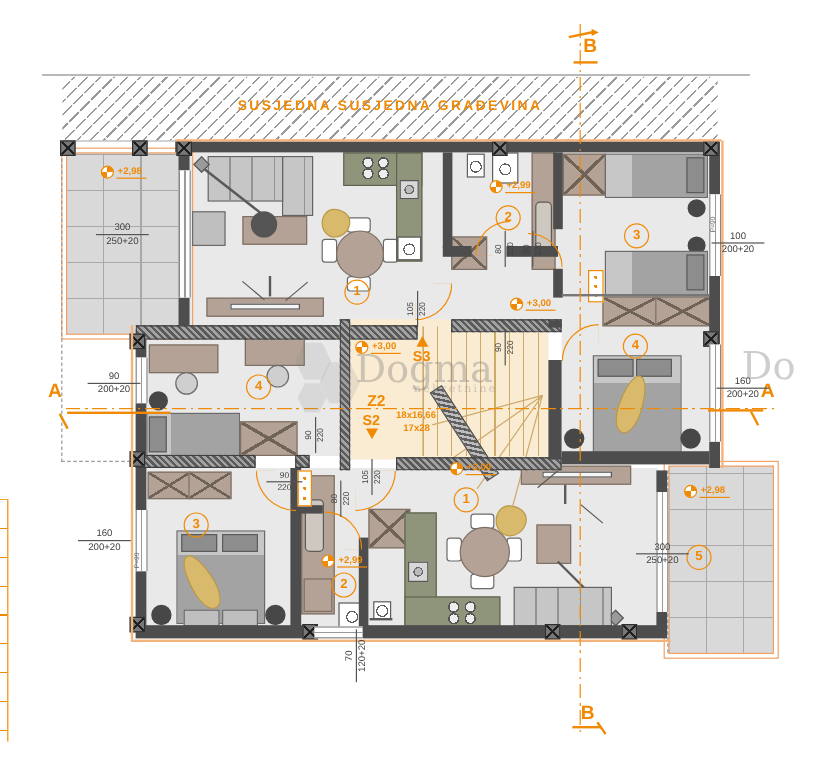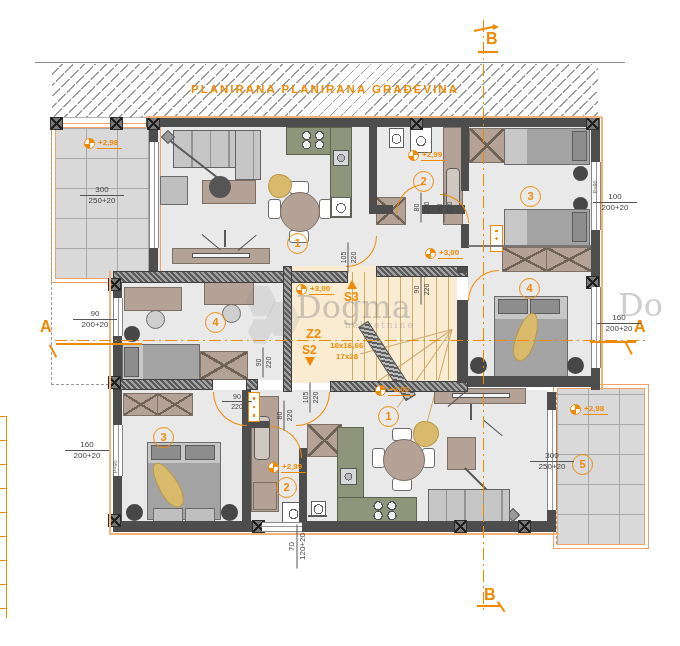--- a/index.html
+++ b/index.html
@@ -97,21 +97,21 @@
   
   .wm{position:absolute;color:rgba(125,125,125,.38);font-family:"DejaVu Serif",serif}
   .hex{position:absolute;background:rgba(130,130,130,.16);clip-path:polygon(25% 5%,75% 5%,100% 50%,75% 95%,25% 95%,0 50%)}
   .edgeladder{position:absolute;border-right:1.2px solid #f08a05;background:repeating-linear-gradient(180deg,#f08a05 0 1px,transparent 1px 24px)}
 </style>
 </head>
 <body>
 
 <div class="topline" style="left:35px;top:62px;width:590px"></div>
 <div class="hatch" style="left:52px;top:64px;width:546px;height:53px">
-  <div class="hatch-label" style="top:19px">PLANIRANA PLANIRANA GRAĐEVINA</div>
+  <div class="hatch-label" style="top:19px">SUSJEDNA SUSJEDNA GRAĐEVINA</div>
 </div>
 
 <div class="floor" style="left:158px;top:127px;width:433px;height:145px"></div>
 <div class="floor" style="left:122px;top:283px;width:161px;height:97px"></div>
 <div class="floor" style="left:468px;top:258px;width:123px;height:118px"></div>
 <div class="floor" style="left:122px;top:390px;width:426px;height:132px"></div>
 
 <div class="terrace" style="left:55px;top:127px;width:100px;height:150px"></div>
 <div class="terrace" style="left:557px;top:388px;width:86px;height:155px;background-size:auto"></div>
 <div class="dashv" style="left:51px;top:127px;height:258px"></div>

